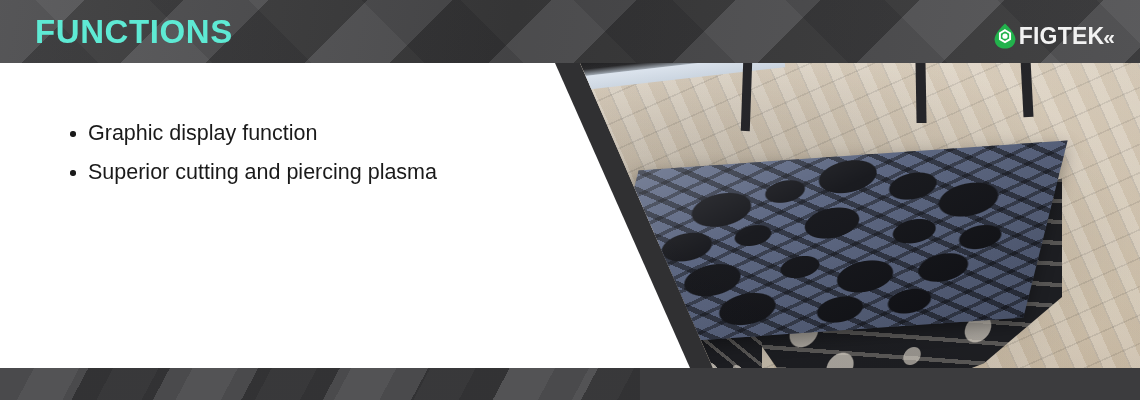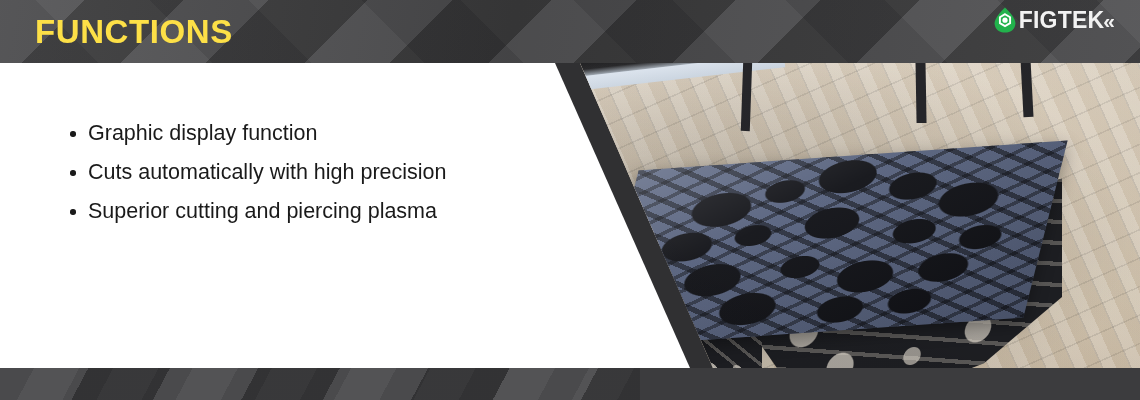--- a/index.html
+++ b/index.html
@@ -31,31 +31,31 @@
         rgba(255,255,255,0.0) 70px,
         rgba(255,255,255,0.05)70px,
         rgba(255,255,255,0.05)150px);
   }
   .header-pattern::after{
     content:"";position:absolute;inset:0;
     background:linear-gradient(100deg, rgba(255,255,255,0.06) 0%, rgba(0,0,0,0.10) 45%, rgba(255,255,255,0.04) 100%);
   }
   .header-title{
     position:absolute;left:35px;top:10px;
-    color:#fde047;
+    color:#5eead4;
     font-size:33px;
     font-weight:bold;
     letter-spacing:0.6px;
     line-height:44px;
     white-space:nowrap;
   }
 
   
   .logo{
-    position:absolute;right:28px;top:4px;
+    position:absolute;right:28px;top:20px;
     display:flex;align-items:center;
     height:32px;
   }
   .logo-mark{
     width:28px;height:28px;
     position:relative;flex:none;
   }
   .logo-word{
     color:#f2f2f2;
     font-size:23px;
@@ -286,24 +286,20 @@
   </div>
 
   <div class="content">
     <ul class="bullet-list">
       <li>
         <span class="dot"></span>
         <span>Graphic display function</span>
       </li>
       <li>
         <span class="dot"></span>
-        <span>Cuts automatically with high precision</span>
-      </li>
-      <li>
-        <span class="dot"></span>
         <span>Superior cutting and piercing plasma</span>
       </li>
     </ul>
   </div>
 
   <div class="photo-wrap">
     <div class="photo-edge"></div>
 
     <div class="photo">
       <div class="floor"></div>

